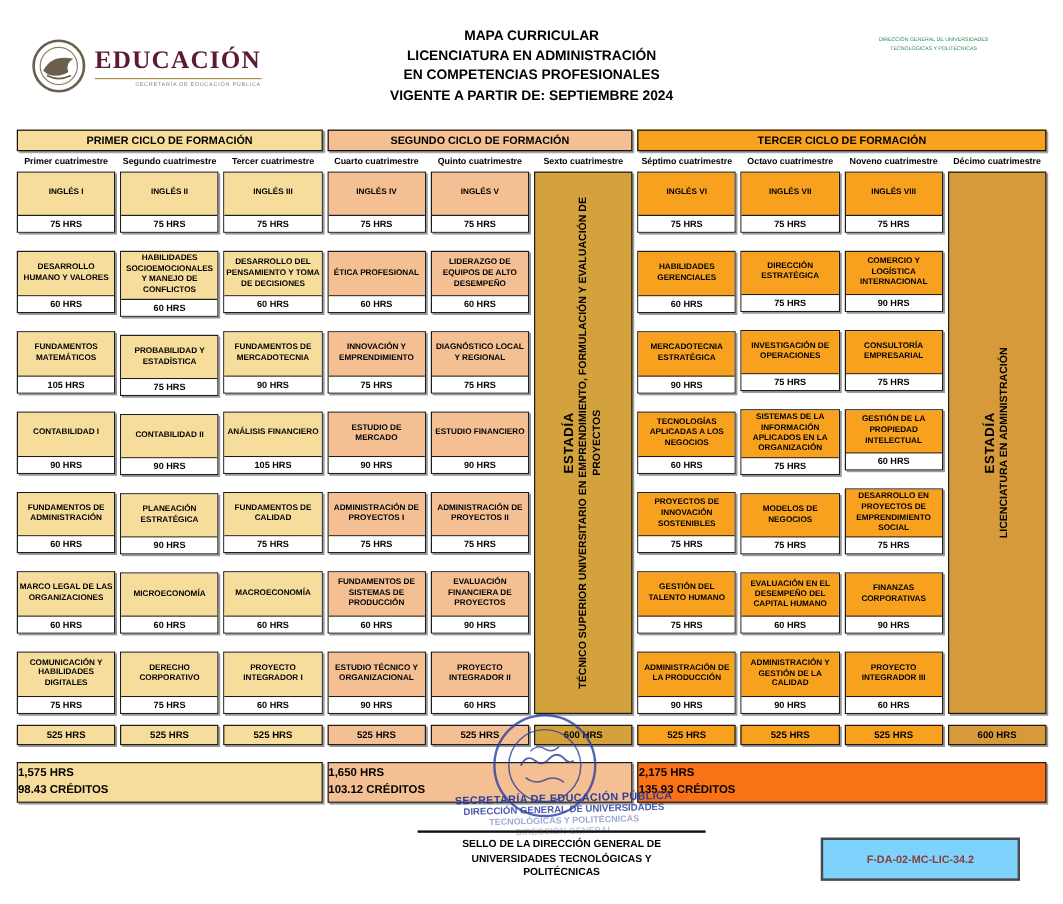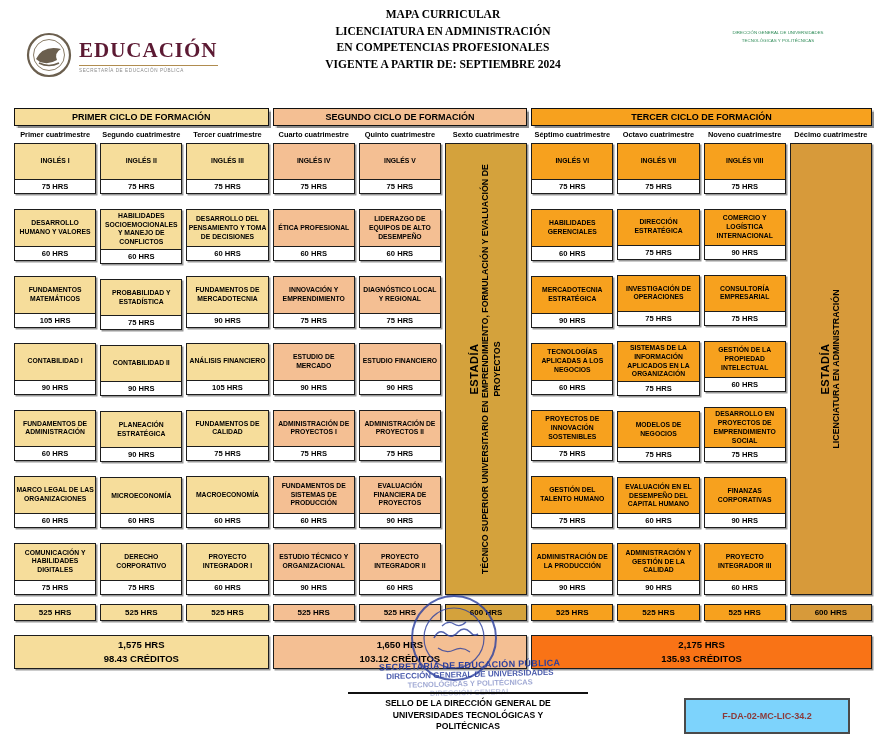--- a/index.html
+++ b/index.html
@@ -1,23 +1,23 @@
 <!DOCTYPE html>
 <html><head>
 <meta charset="utf-8">
 <style>
   html,body{margin:0;padding:0;background:#ffffff;}
   .page{position:relative;width:886px;height:753px;background:#ffffff;overflow:hidden;
         font-family:"Liberation Sans",sans-serif;color:#000;}
 
   
-  .title{position:absolute;top:6px;left:0;right:0;text-align:center;
-         font-weight:bold;font-size:11.5px;line-height:1.45;font-family:Liberation Serif, serif;}
+  .title{position:absolute;top:22px;left:0;right:0;text-align:center;
+         font-weight:bold;font-size:11.5px;line-height:1.45;}
   .edu-logo{position:absolute;left:26px;top:32px;display:flex;align-items:center;gap:7px;}
-  .edu-text{text-align:left;}
+  .edu-text{text-align:right;}
   .edu-name{font-family:"Liberation Serif",serif;font-weight:bold;font-size:21px;
             color:#5C1A33;letter-spacing:1px;}
   .edu-sub{font-size:4.6px;color:#8a8a8a;letter-spacing:.6px;border-top:1.5px solid #B08C4F;
            padding-top:2px;margin-top:2px;}
   .utp-logo{position:absolute;right:38px;top:28px;text-align:center;width:140px;}
   .utp-letters{font-weight:bold;font-style:italic;font-size:32px;line-height:1;
                color:#1E8A4C;letter-spacing:-2px;text-shadow:1.5px 1.5px 0 #a9c4b2;}
   .utp-sub{font-size:4.4px;color:#2E8B57;margin-top:2px;line-height:1.4;}
 
   
@@ -39,21 +39,21 @@
                 position:relative;}
   .rot{position:absolute;left:50%;top:50%;width:436px;
        transform:translate(-50%,-50%) rotate(-90deg);text-align:center;}
   .rot-l1{font-weight:bold;font-size:11px;letter-spacing:.5px;}
   .rot-l2{font-weight:bold;font-size:8.8px;line-height:1.35;}
   .totals-row{margin-top:9px;}
   .total-cell{border:1.5px solid #1d1d1d;box-shadow:1.5px 1.5px 0 rgba(0,0,0,.4);
               font-weight:bold;font-size:8px;text-align:center;padding:3px 0;}
   .summary-row{margin-top:14px;}
   .summary-box{border:1.5px solid #1d1d1d;box-shadow:1.5px 1.5px 0 rgba(0,0,0,.4);
-               text-align:center;font-weight:bold;font-size:9.5px;line-height:1.5;padding:2px 0;}
+               text-align:left;font-weight:bold;font-size:9.5px;line-height:1.5;padding:2px 0;}
 
   
   .stamp-seal{position:absolute;left:408px;top:592px;opacity:.8;z-index:5;}
   .stamp-text{position:absolute;left:330px;top:660px;width:280px;text-align:center;
               color:#2B3F9E;font-weight:bold;transform:rotate(-1.5deg);z-index:4;}
   .stamp-l1{font-size:9px;letter-spacing:.3px;}
   .stamp-l2{font-size:8px;opacity:.85;}
   .stamp-l3{font-size:7.5px;opacity:.45;}
   .stamp-l4{font-size:7.5px;opacity:.3;}
   .sello-block{position:absolute;left:348px;top:692px;width:240px;border-top:2px solid #111;

